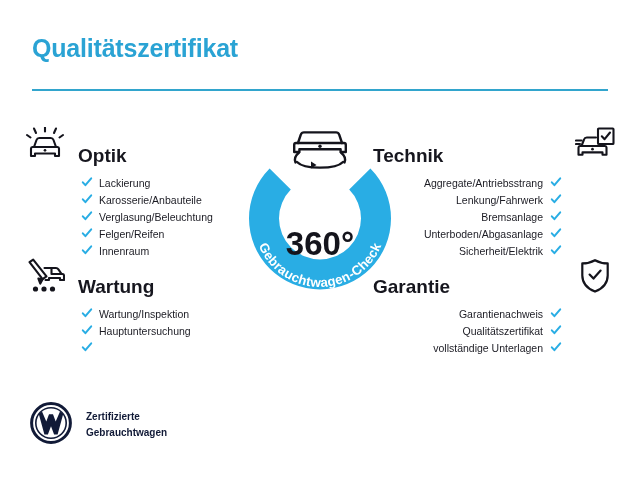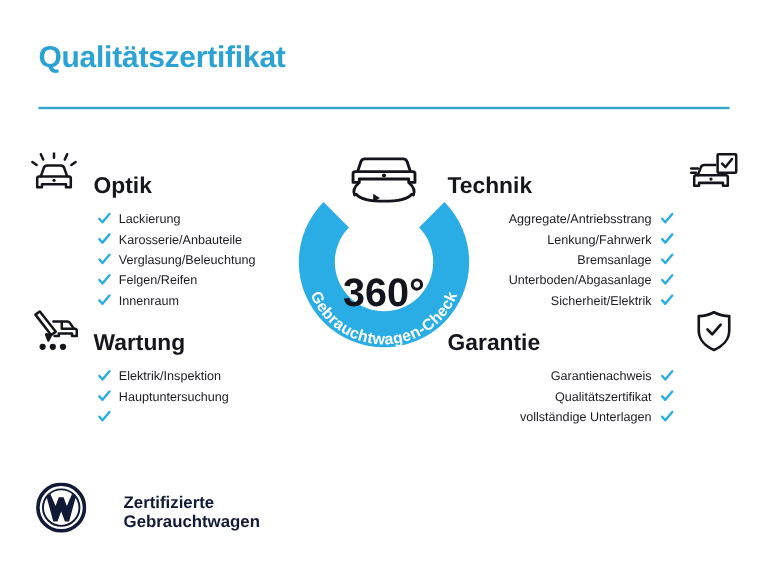--- a/index.html
+++ b/index.html
@@ -134,22 +134,22 @@
   
   #footer-logo {
     position: absolute;
     left: 30px;
     top: 402px;
     display: flex;
     align-items: center;
   }
   #vw-mark { flex: 0 0 auto; }
   #footer-text {
-    margin-left: 31px;
-    font-size: 14px;
+    margin-left: 14px;
+    font-size: 10px;
     font-weight: bold;
     line-height: 16px;
     color: #111a37;
     white-space: nowrap;
   }
 </style>
 </head>
 <body>
 
 <div id="page-title">Qualitätszertifikat</div>
@@ -239,21 +239,21 @@
         <span class="sec-rule"></span>
       </span>
     </div>
     <ul class="check-list list-left">
       <li class="check-item">
         <span class="check-mark">
           <svg width="12" height="12" viewBox="0 0 12 12" fill="none" stroke="#29ade4" stroke-width="2" stroke-linecap="round" stroke-linejoin="round">
             <path d="M1.8 6.3 L4.4 9.2 L10.2 2.3"></path>
             </svg>
         </span>
-        <span class="check-label">Elektrik/Inspektion</span>
+        <span class="check-label">Wartung/Inspektion</span>
       </li>
       <li class="check-item">
         <span class="check-mark">
           <svg width="12" height="12" viewBox="0 0 12 12" fill="none" stroke="#29ade4" stroke-width="2" stroke-linecap="round" stroke-linejoin="round">
             <path d="M1.8 6.3 L4.4 9.2 L10.2 2.3"></path>
             </svg>
         </span>
         <span class="check-label">Hauptuntersuchung</span>
       </li>
       <li class="check-item">

